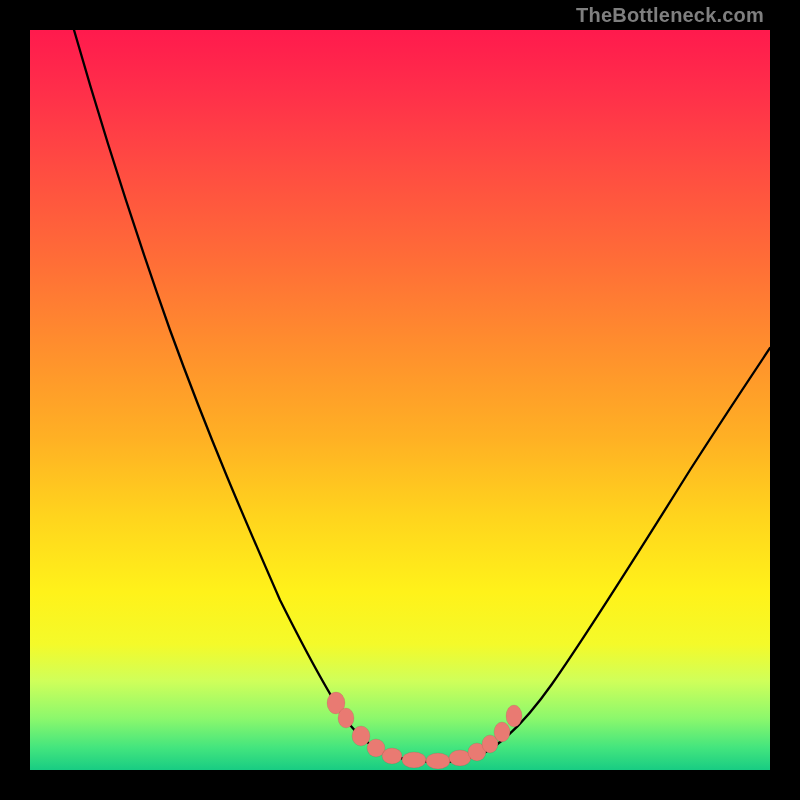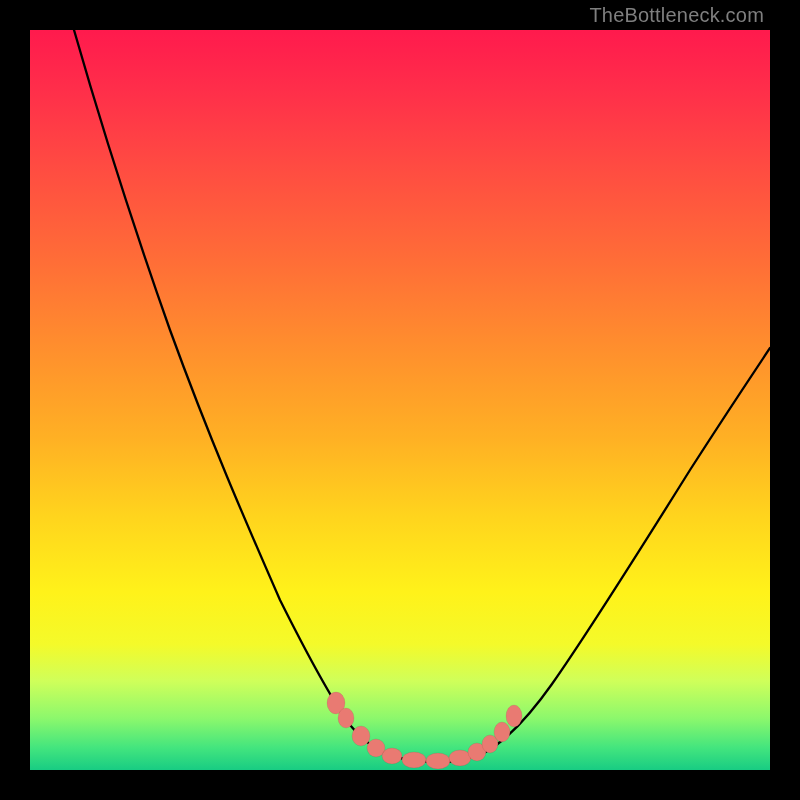--- a/index.html
+++ b/index.html
@@ -41,21 +41,21 @@
       #18cc83 100%
     );
   }
   .watermark {
     position: absolute;
     top: 4px;
     right: 36px;
     color: #7f7f7f;
     font-size: 20px;
     letter-spacing: 0.2px;
-    font-weight: 400;
+    font-weight: 700;
   }
   svg.curve {
     position: absolute;
     left: 0;
     top: 0;
     width: 740px;
     height: 740px;
   }
   svg.curve path {
     fill: none;

